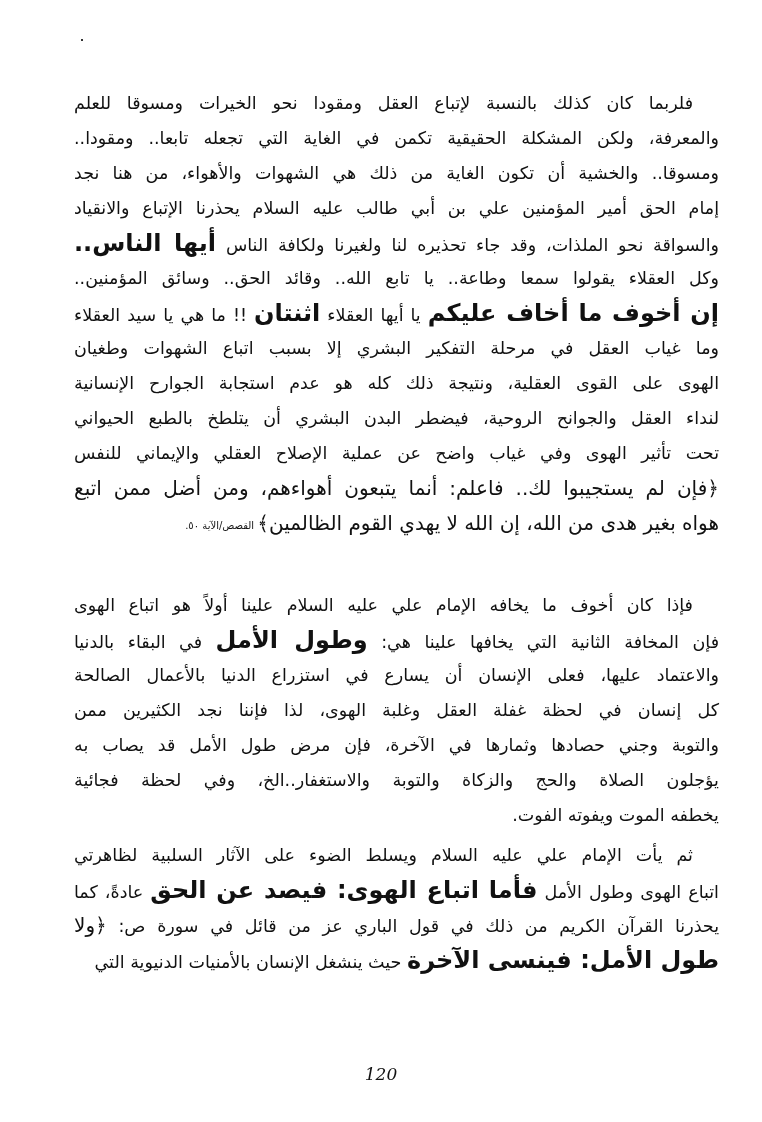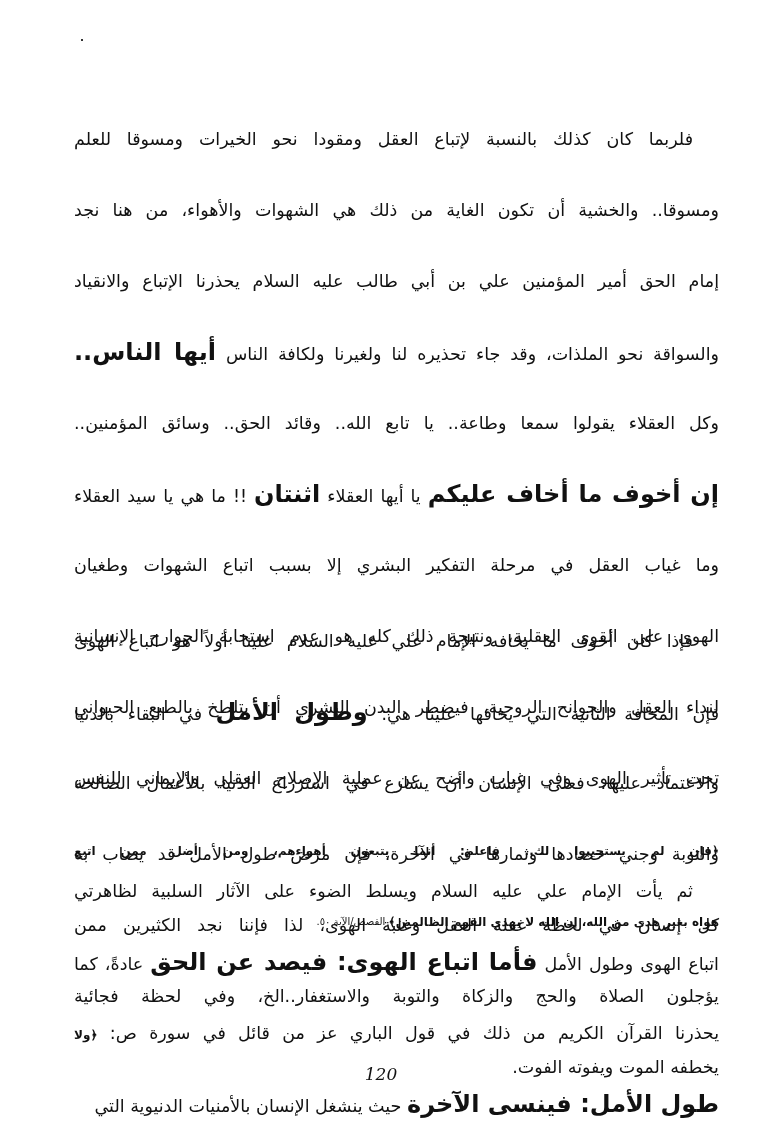--- a/index.html
+++ b/index.html
@@ -34,35 +34,34 @@
     }
     .line {
       display: block;
       height: 35px;
       line-height: 35px;
       font-size: 17.5px;
       text-align: justify;
       text-align-last: justify;
       white-space: nowrap;
       overflow: visible;
-      margin-top: 36px;
     }
     .line.last {
       text-align-last: right;
     }
     .line.indent {
       padding-right: 26px;
     }
     .b {
       font-weight: bold;
       font-size: 24px;
     }
     .q {
-      font-weight: bold;
-      font-size: 12px;
+      font-weight: normal;
+      font-size: 20px;
     }
     .ref {
       font-size: 10px;
       vertical-align: middle;
     }
     #p1 { top: 86px; }
     #p2 { top: 588px; }
     #p3 { top: 838px; }
     .page-number {
       position: absolute;
@@ -77,38 +76,39 @@
     }
   </style>
 </head>
 <body>
 
 <div class="page">
   <div class="speck"></div>
 
   <div class="text-block" id="p1">
       <span class="line indent"><span>فلربما كان كذلك بالنسبة لإتباع العقل ومقودا نحو الخيرات ومسوقا للعلم</span></span>
+      <span class="line"><span>والمعرفة، ولكن المشكلة الحقيقية تكمن في الغاية التي تجعله تابعا.. ومقودا..</span></span>
       <span class="line"><span>ومسوقا.. والخشية أن تكون الغاية من ذلك هي الشهوات والأهواء، من هنا نجد</span></span>
       <span class="line"><span>إمام الحق أمير المؤمنين علي بن أبي طالب عليه السلام يحذرنا الإتباع والانقياد</span></span>
       <span class="line"><span>والسواقة نحو الملذات، وقد جاء تحذيره لنا ولغيرنا ولكافة الناس </span><span class="b">أيها الناس..</span></span>
       <span class="line"><span>وكل العقلاء يقولوا سمعا وطاعة.. يا تابع الله.. وقائد الحق.. وسائق المؤمنين..</span></span>
       <span class="line"><span class="b">إن أخوف ما أخاف عليكم</span><span> يا أيها العقلاء </span><span class="b">اثنتان</span><span> !! ما هي يا سيد العقلاء</span></span>
       <span class="line"><span>وما غياب العقل في مرحلة التفكير البشري إلا بسبب اتباع الشهوات وطغيان</span></span>
       <span class="line"><span>الهوى على القوى العقلية، ونتيجة ذلك كله هو عدم استجابة الجوارح الإنسانية</span></span>
       <span class="line"><span>لنداء العقل والجوانح الروحية، فيضطر البدن البشري أن يتلطخ بالطبع الحيواني</span></span>
       <span class="line"><span>تحت تأثير الهوى وفي غياب واضح عن عملية الإصلاح العقلي والإيماني للنفس</span></span>
       <span class="line"><span class="q">﴿فإن لم يستجيبوا لك.. فاعلم: أنما يتبعون أهواءهم، ومن أضل ممن اتبع</span></span>
       <span class="line last"><span class="q">هواه بغير هدى من الله، إن الله لا يهدي القوم الظالمين﴾</span><span class="ref"> القصص/الآية ٥٠.</span></span>
     </div>
   <div class="text-block" id="p2">
       <span class="line indent"><span>فإذا كان أخوف ما يخافه الإمام علي عليه السلام علينا أولاً هو اتباع الهوى</span></span>
       <span class="line"><span>فإن المخافة الثانية التي يخافها علينا هي: </span><span class="b">وطول الأمل</span><span> في البقاء بالدنيا</span></span>
       <span class="line"><span>والاعتماد عليها، فعلى الإنسان أن يسارع في استزراع الدنيا بالأعمال الصالحة</span></span>
+      <span class="line"><span>كل إنسان في لحظة غفلة العقل وغلبة الهوى، لذا فإننا نجد الكثيرين ممن</span></span>
       <span class="line"><span>والتوبة وجني حصادها وثمارها في الآخرة، فإن مرض طول الأمل قد يصاب به</span></span>
-      <span class="line"><span>كل إنسان في لحظة غفلة العقل وغلبة الهوى، لذا فإننا نجد الكثيرين ممن</span></span>
       <span class="line"><span>يؤجلون الصلاة والحج والزكاة والتوبة والاستغفار..الخ، وفي لحظة فجائية</span></span>
       <span class="line last"><span>يخطفه الموت ويفوته الفوت.</span></span>
     </div>
   <div class="text-block" id="p3">
       <span class="line indent"><span>ثم يأت الإمام علي عليه السلام ويسلط الضوء على الآثار السلبية لظاهرتي</span></span>
       <span class="line"><span>اتباع الهوى وطول الأمل </span><span class="b">فأما اتباع الهوى: فيصد عن الحق</span><span> عادةً، كما</span></span>
       <span class="line"><span>يحذرنا القرآن الكريم من ذلك في قول الباري عز من قائل في سورة ص: </span><span class="q">﴿ولا</span></span>
       <span class="line last"><span class="b">طول الأمل: فينسى الآخرة</span><span> حيث ينشغل الإنسان بالأمنيات الدنيوية التي</span></span>
     </div>
 

